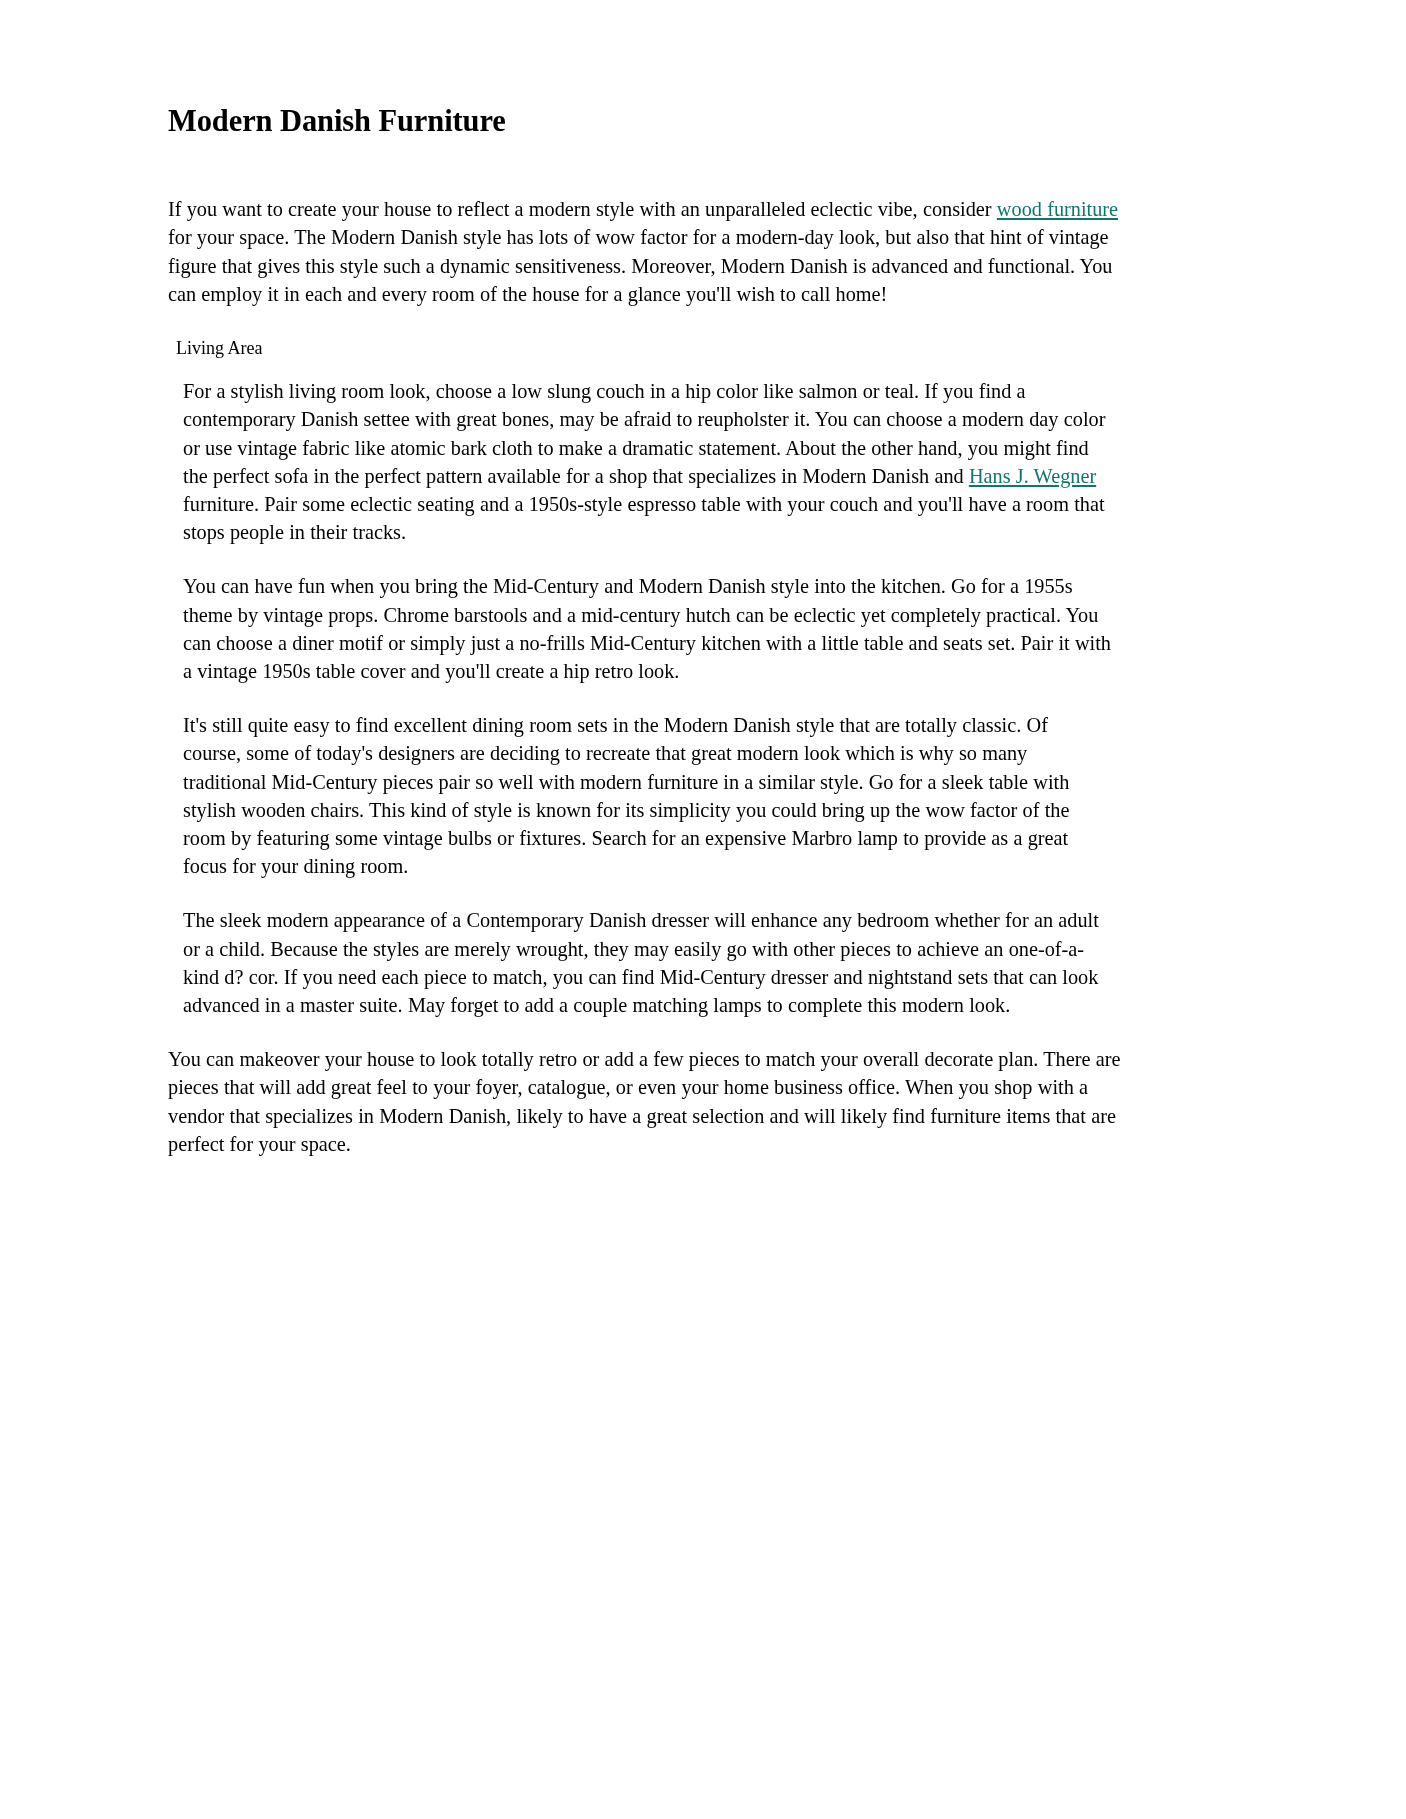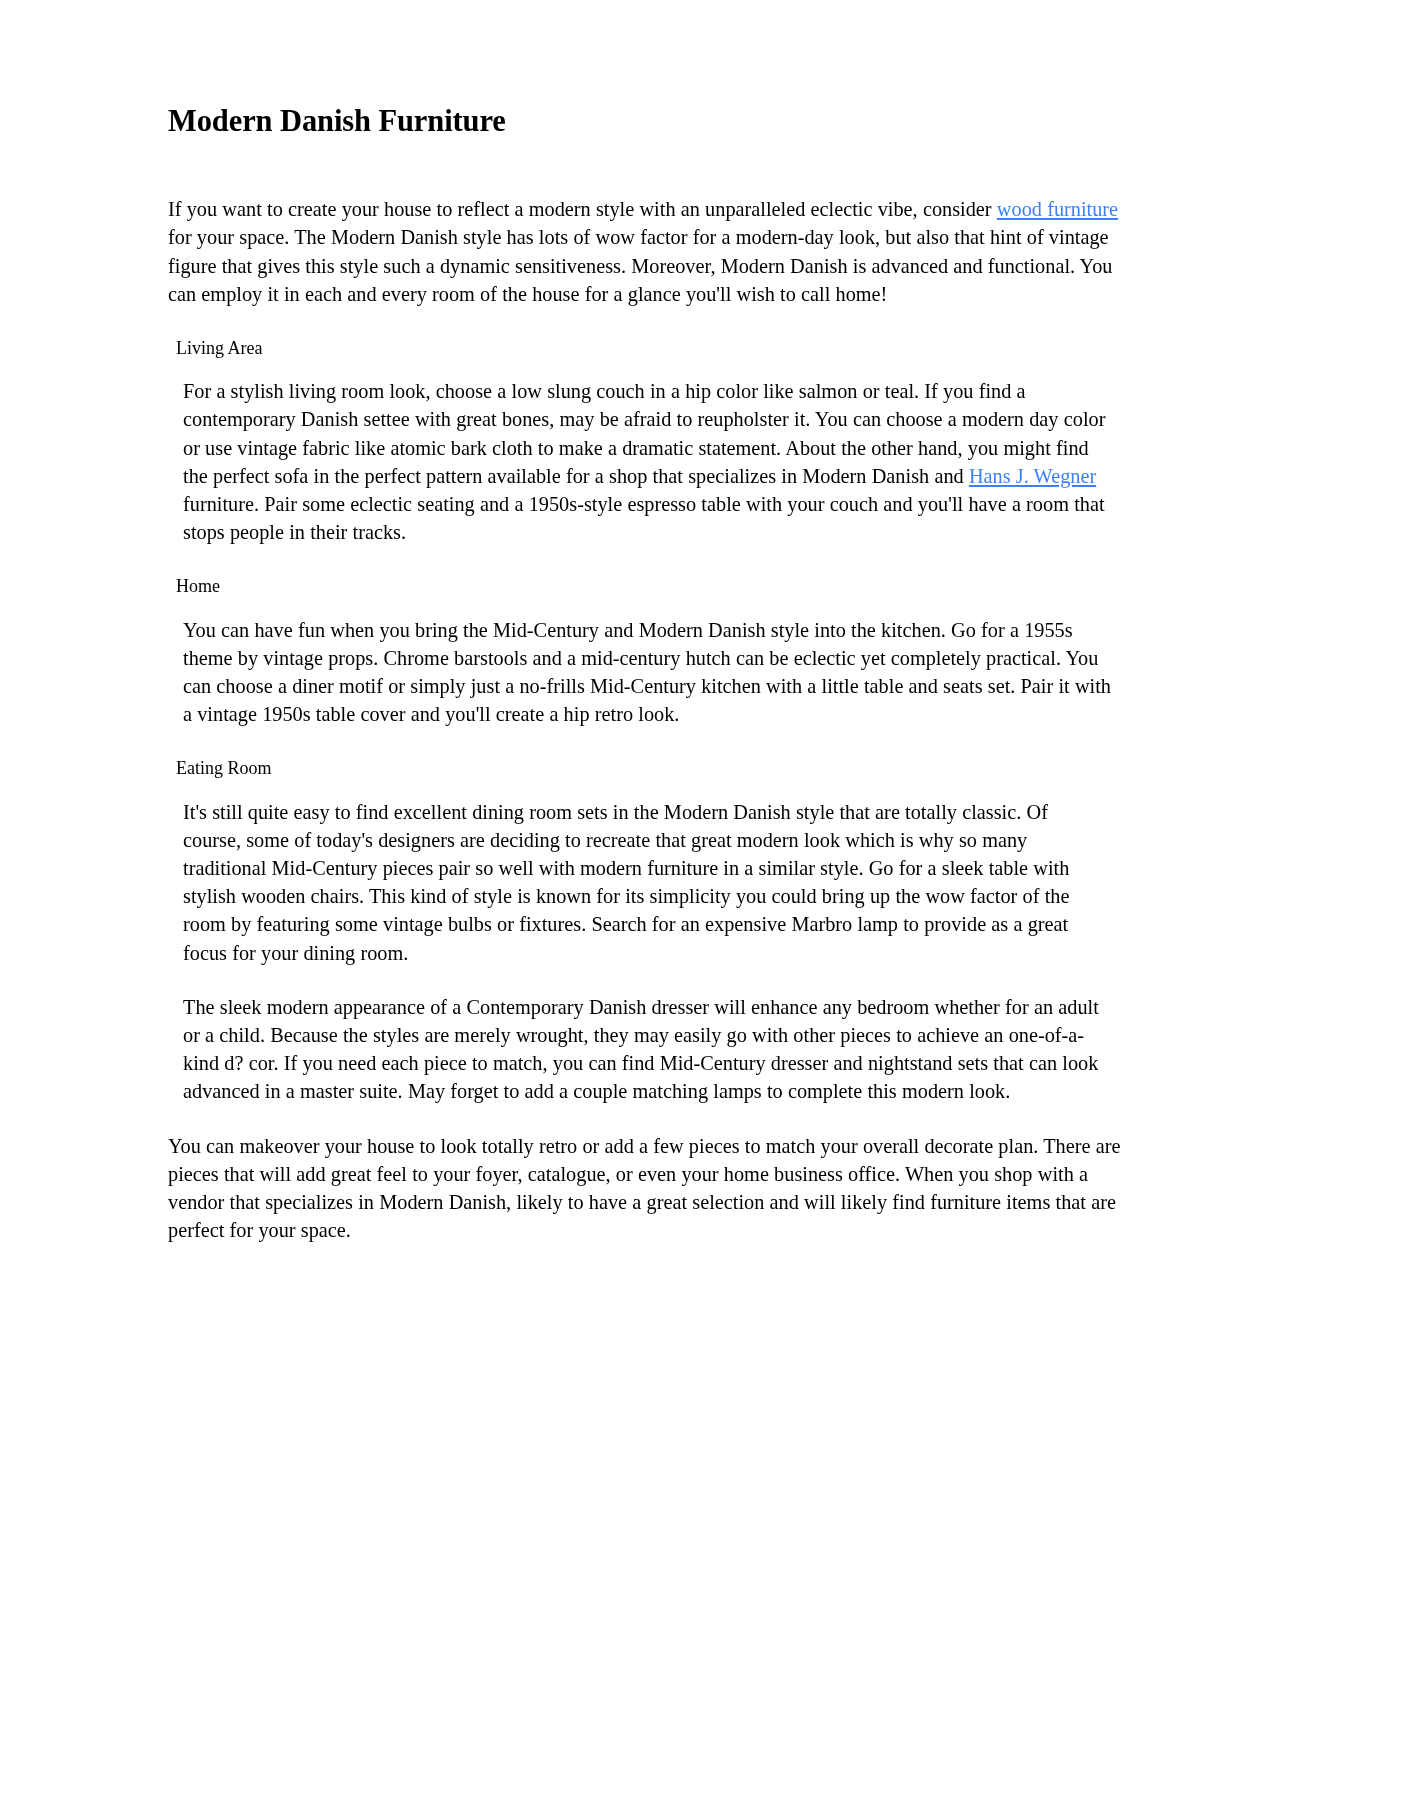--- a/index.html
+++ b/index.html
@@ -42,21 +42,21 @@
     margin-bottom: 0;
     margin-top: 23px;
   }
   .section-label {
     font-size: 18px;
     line-height: 28.2px;
     margin: 8px;
     display: block;
   }
   .doc-link {
-    color: #3b82f6;
+    color: #0f766e;
     cursor: pointer;
   }
   .section-block {
     margin: 0 0 26px 0;
   }
   .section-block .para {
     margin: 15px;
   }
 </style>
 </head>
@@ -68,26 +68,24 @@
     <h1 class="doc-title">Modern Danish Furniture</h1>
 
     <p class="para"><span>If you want to create your house to reflect a modern style with an unparalleled eclectic vibe, consider </span><a class="doc-link" href="#">wood furniture</a><span> for your space. The Modern Danish style has lots of wow factor for a modern-day look, but also that hint of vintage figure that gives this style such a dynamic sensitiveness. Moreover, Modern Danish is advanced and functional. You can employ it in each and every room of the house for a glance you'll wish to call home!</span></p>
 
     <div class="section-block">
       <span class="section-label">Living Area</span>
       <p class="para"><span>For a stylish living room look, choose a low slung couch in a hip color like salmon or teal. If you find a contemporary Danish settee with great bones, may be afraid to reupholster it. You can choose a modern day color or use vintage fabric like atomic bark cloth to make a dramatic statement. About the other hand, you might find the perfect sofa in the perfect pattern available for a shop that specializes in Modern Danish and </span><a class="doc-link" href="#">Hans J. Wegner</a><span> furniture. Pair some eclectic seating and a 1950s-style espresso table with your couch and you'll have a room that stops people in their tracks.</span></p>
     </div>
 
     <div class="section-block">
-      <span class="section-label">Home</span>
       <p class="para">You can have fun when you bring the Mid-Century and Modern Danish style into the kitchen. Go for a 1955s theme by vintage props. Chrome barstools and a mid-century hutch can be eclectic yet completely practical. You can choose a diner motif or simply just a no-frills Mid-Century kitchen with a little table and seats set. Pair it with a vintage 1950s table cover and you'll create a hip retro look.</p>
     </div>
 
     <div class="section-block">
-      <span class="section-label">Eating Room</span>
       <p class="para">It's still quite easy to find excellent dining room sets in the Modern Danish style that are totally classic. Of course, some of today's designers are deciding to recreate that great modern look which is why so many traditional Mid-Century pieces pair so well with modern furniture in a similar style. Go for a sleek table with stylish wooden chairs. This kind of style is known for its simplicity you could bring up the wow factor of the room by featuring some vintage bulbs or fixtures. Search for an expensive Marbro lamp to provide as a great focus for your dining room.</p>
     </div>
 
     <div class="section-block">
       <p class="para">The sleek modern appearance of a Contemporary Danish dresser will enhance any bedroom whether for an adult or a child. Because the styles are merely wrought, they may easily go with other pieces to achieve an one-of-a-kind d? cor. If you need each piece to match, you can find Mid-Century dresser and nightstand sets that can look advanced in a master suite. May forget to add a couple matching lamps to complete this modern look.</p>
     </div>
 
     <p class="para">You can makeover your house to look totally retro or add a few pieces to match your overall decorate plan. There are pieces that will add great feel to your foyer, catalogue, or even your home business office. When you shop with a vendor that specializes in Modern Danish, likely to have a great selection and will likely find furniture items that are perfect for your space.</p>
 
   </div>

